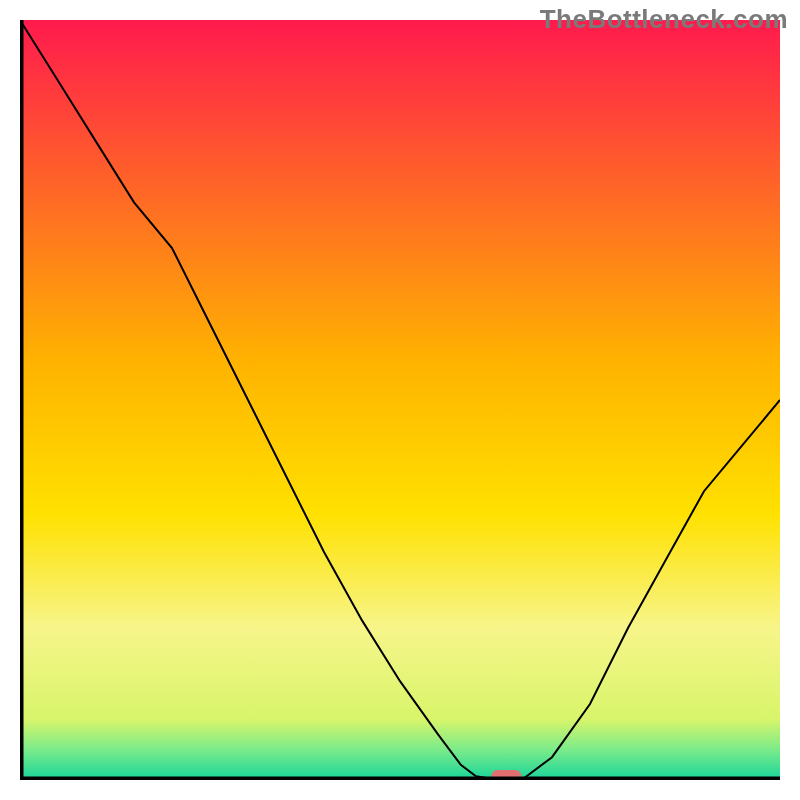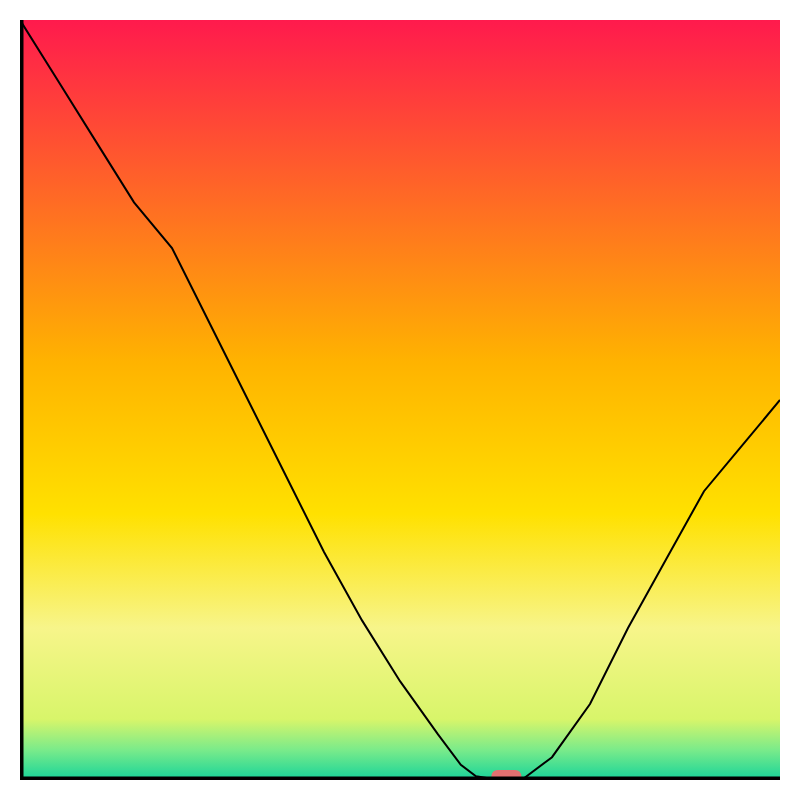--- a/index.html
+++ b/index.html
@@ -34,20 +34,21 @@
   }
   svg { display: block; }
   .axis-line { stroke: #000; stroke-width: 3.5; fill: none; }
   .curve { stroke: #000; stroke-width: 2; fill: none; }
   .marker { fill: #e27070; }
 </style>
 </head>
 <body>
 
 <div class="wrap">
+  <div class="watermark">TheBottleneck.com</div>
 
   <div class="plot">
     <svg id="chart-svg" viewBox="0 0 760 760" width="760" height="760">
       <defs>
         <linearGradient id="bg-grad" x1="0" y1="0" x2="0" y2="1">
             <stop offset="0%" stop-color="#ff1a4d"></stop>
             <stop offset="45%" stop-color="#ffb300"></stop>
             <stop offset="65%" stop-color="#ffe100"></stop>
             <stop offset="80%" stop-color="#f7f58a"></stop>
             <stop offset="92%" stop-color="#d8f56a"></stop>

